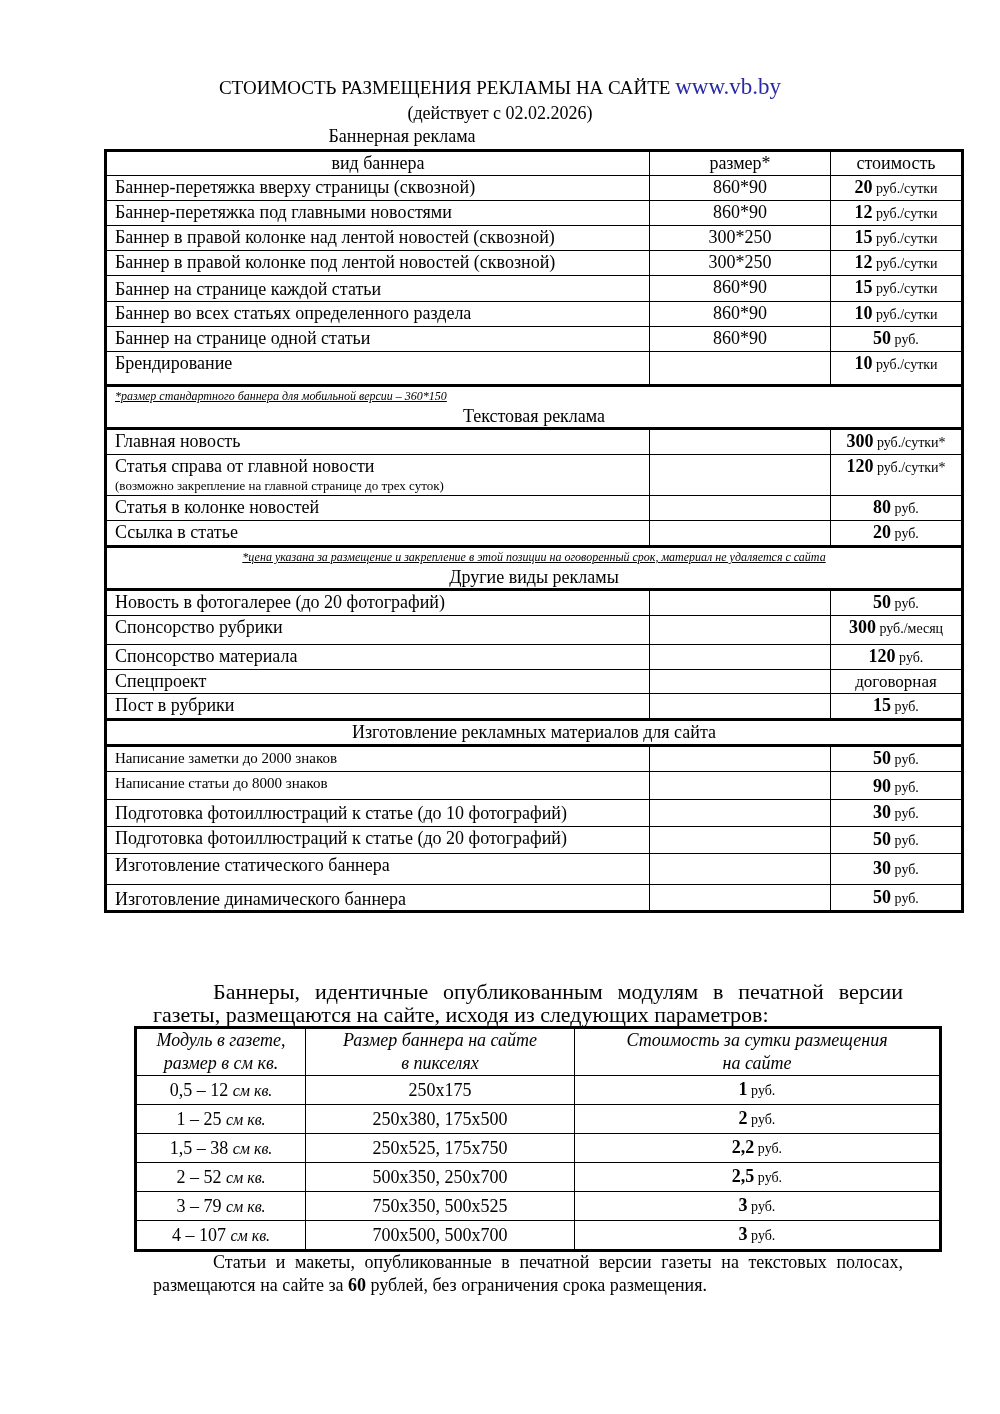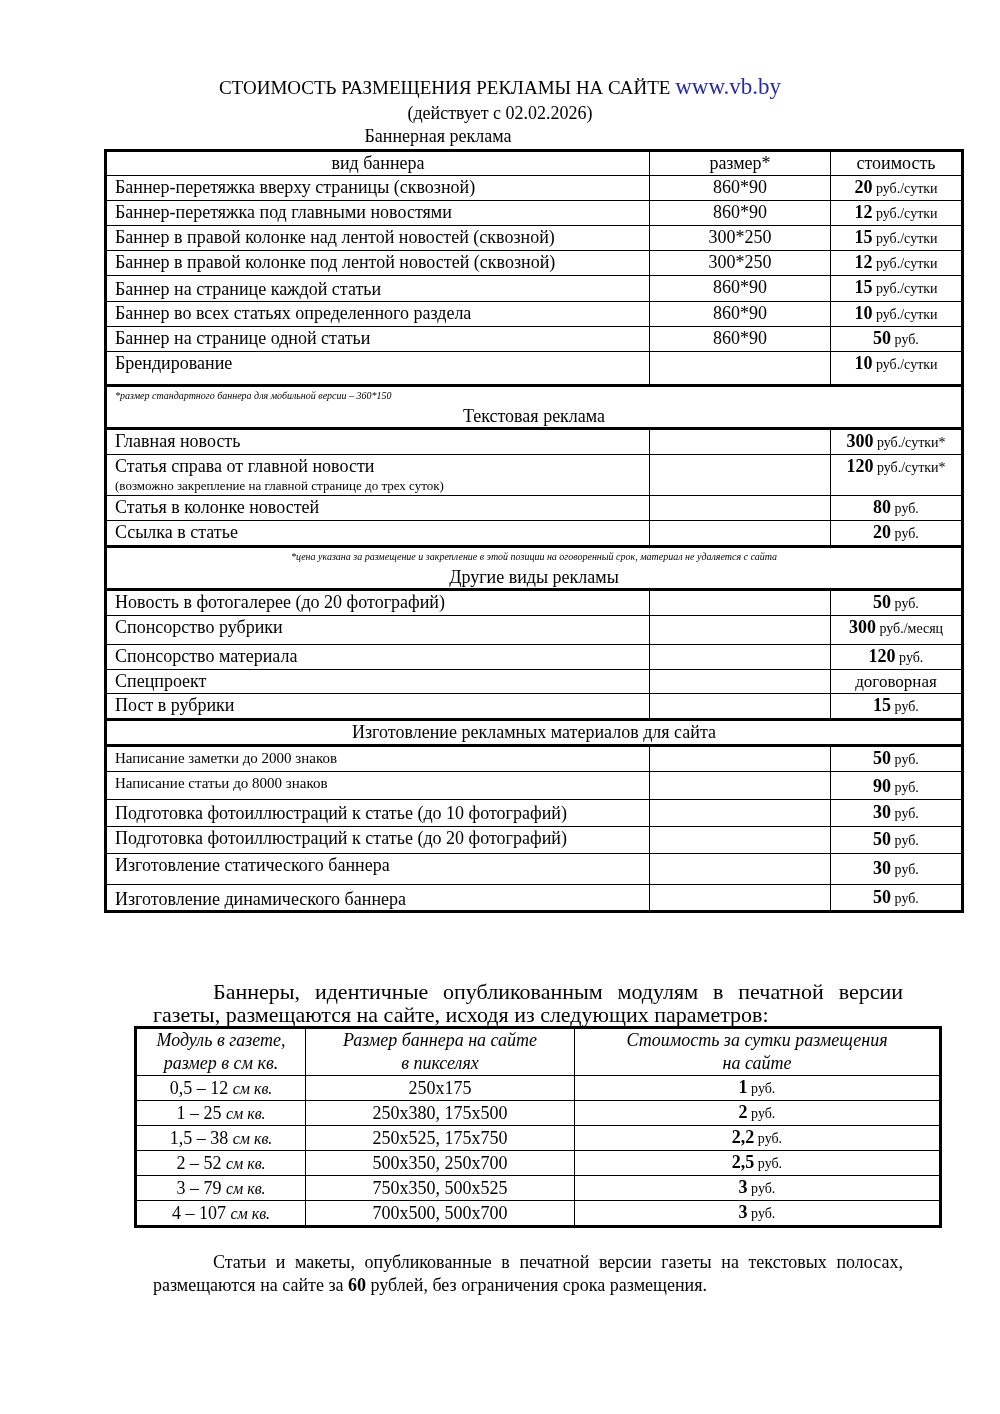--- a/index.html
+++ b/index.html
@@ -1,36 +1,36 @@
 <!DOCTYPE html>
 <html><head>
 <meta charset="utf-8">
 <style>
   html, body { margin:0; padding:0; background:#fff; }
   body { width:1000px; height:1414px; position:relative; font-family:"Liberation Serif","DejaVu Serif",serif; color:#000; }
   .title { position:absolute; top:74px; left:0; width:1000px; text-align:center; font-size:19px; line-height:26px; }
   .title a { color:#2a2aa6; font-size:23px; }
   .subtitle { position:absolute; top:101px; left:0; width:1000px; text-align:center; font-size:18px; line-height:24px; }
-  .section0 { position:absolute; top:125px; left:0; width:804px; text-align:center; font-size:18px; line-height:22px;margin-left:36px; }
+  .section0 { position:absolute; top:125px; left:0; width:804px; text-align:center; font-size:18px; line-height:22px; }
 
   table.main { position:absolute; top:149px; left:104px; width:860px; border-collapse:collapse; border:3px solid #000; font-size:18px; }
   table.main td { border:1px solid #000; padding:0 8px; height:23px; line-height:22px; vertical-align:top; }
   table.main td.c2 { width:164px; text-align:center; }
   table.main td.c3 { width:126px; text-align:center; padding:0 2px; white-space:nowrap; }
   table.main tr.hdr td { text-align:center; }
   table.main .num { font-weight:bold; }
   table.main .unit { font-size:14px; }
   table.main tr.sec td { text-align:center; border-top:3px solid #000; border-bottom:3px solid #000; }
-  table.main .note { display:block; text-align:left; font-style:italic; font-size:10px; line-height:18px; }
+  table.main .note { display:block; text-align:left; font-style:italic; font-size:12px; line-height:18px;text-decoration:underline; }
   table.main .sub { display:block; font-size:13px; line-height:18px; }
   table.main tr.small td.c1 { font-size:15px; }
 
   .para1 { position:absolute; top:980px; left:153px; width:750px; font-size:22px; line-height:23px; text-align:justify; text-indent:60px; }
   table.mod { position:absolute; top:1026px; left:134px; width:808px; border-collapse:collapse; border:3px solid #000; font-size:18px; }
-  table.mod td { border:1px solid #000; text-align:center; height:24px; line-height:22px; padding:0 4px; }
+  table.mod td { border:1px solid #000; text-align:center; height:24px; line-height:27px; padding:0 4px; }
   table.mod tr.h td { font-style:italic; line-height:23px; }
   table.mod .it { font-style:italic; font-size:16px; }
   table.mod .num { font-weight:bold; }
   table.mod .unit { font-size:14px; }
   .para2 { position:absolute; top:1251px; left:153px; width:750px; font-size:18px; line-height:23px; text-align:justify; text-indent:60px; }
 </style>
 </head>
 <body>
 
 <div class="title"><span>СТОИМОСТЬ РАЗМЕЩЕНИЯ РЕКЛАМЫ НА САЙТЕ </span><a>www.vb.by</a></div>

